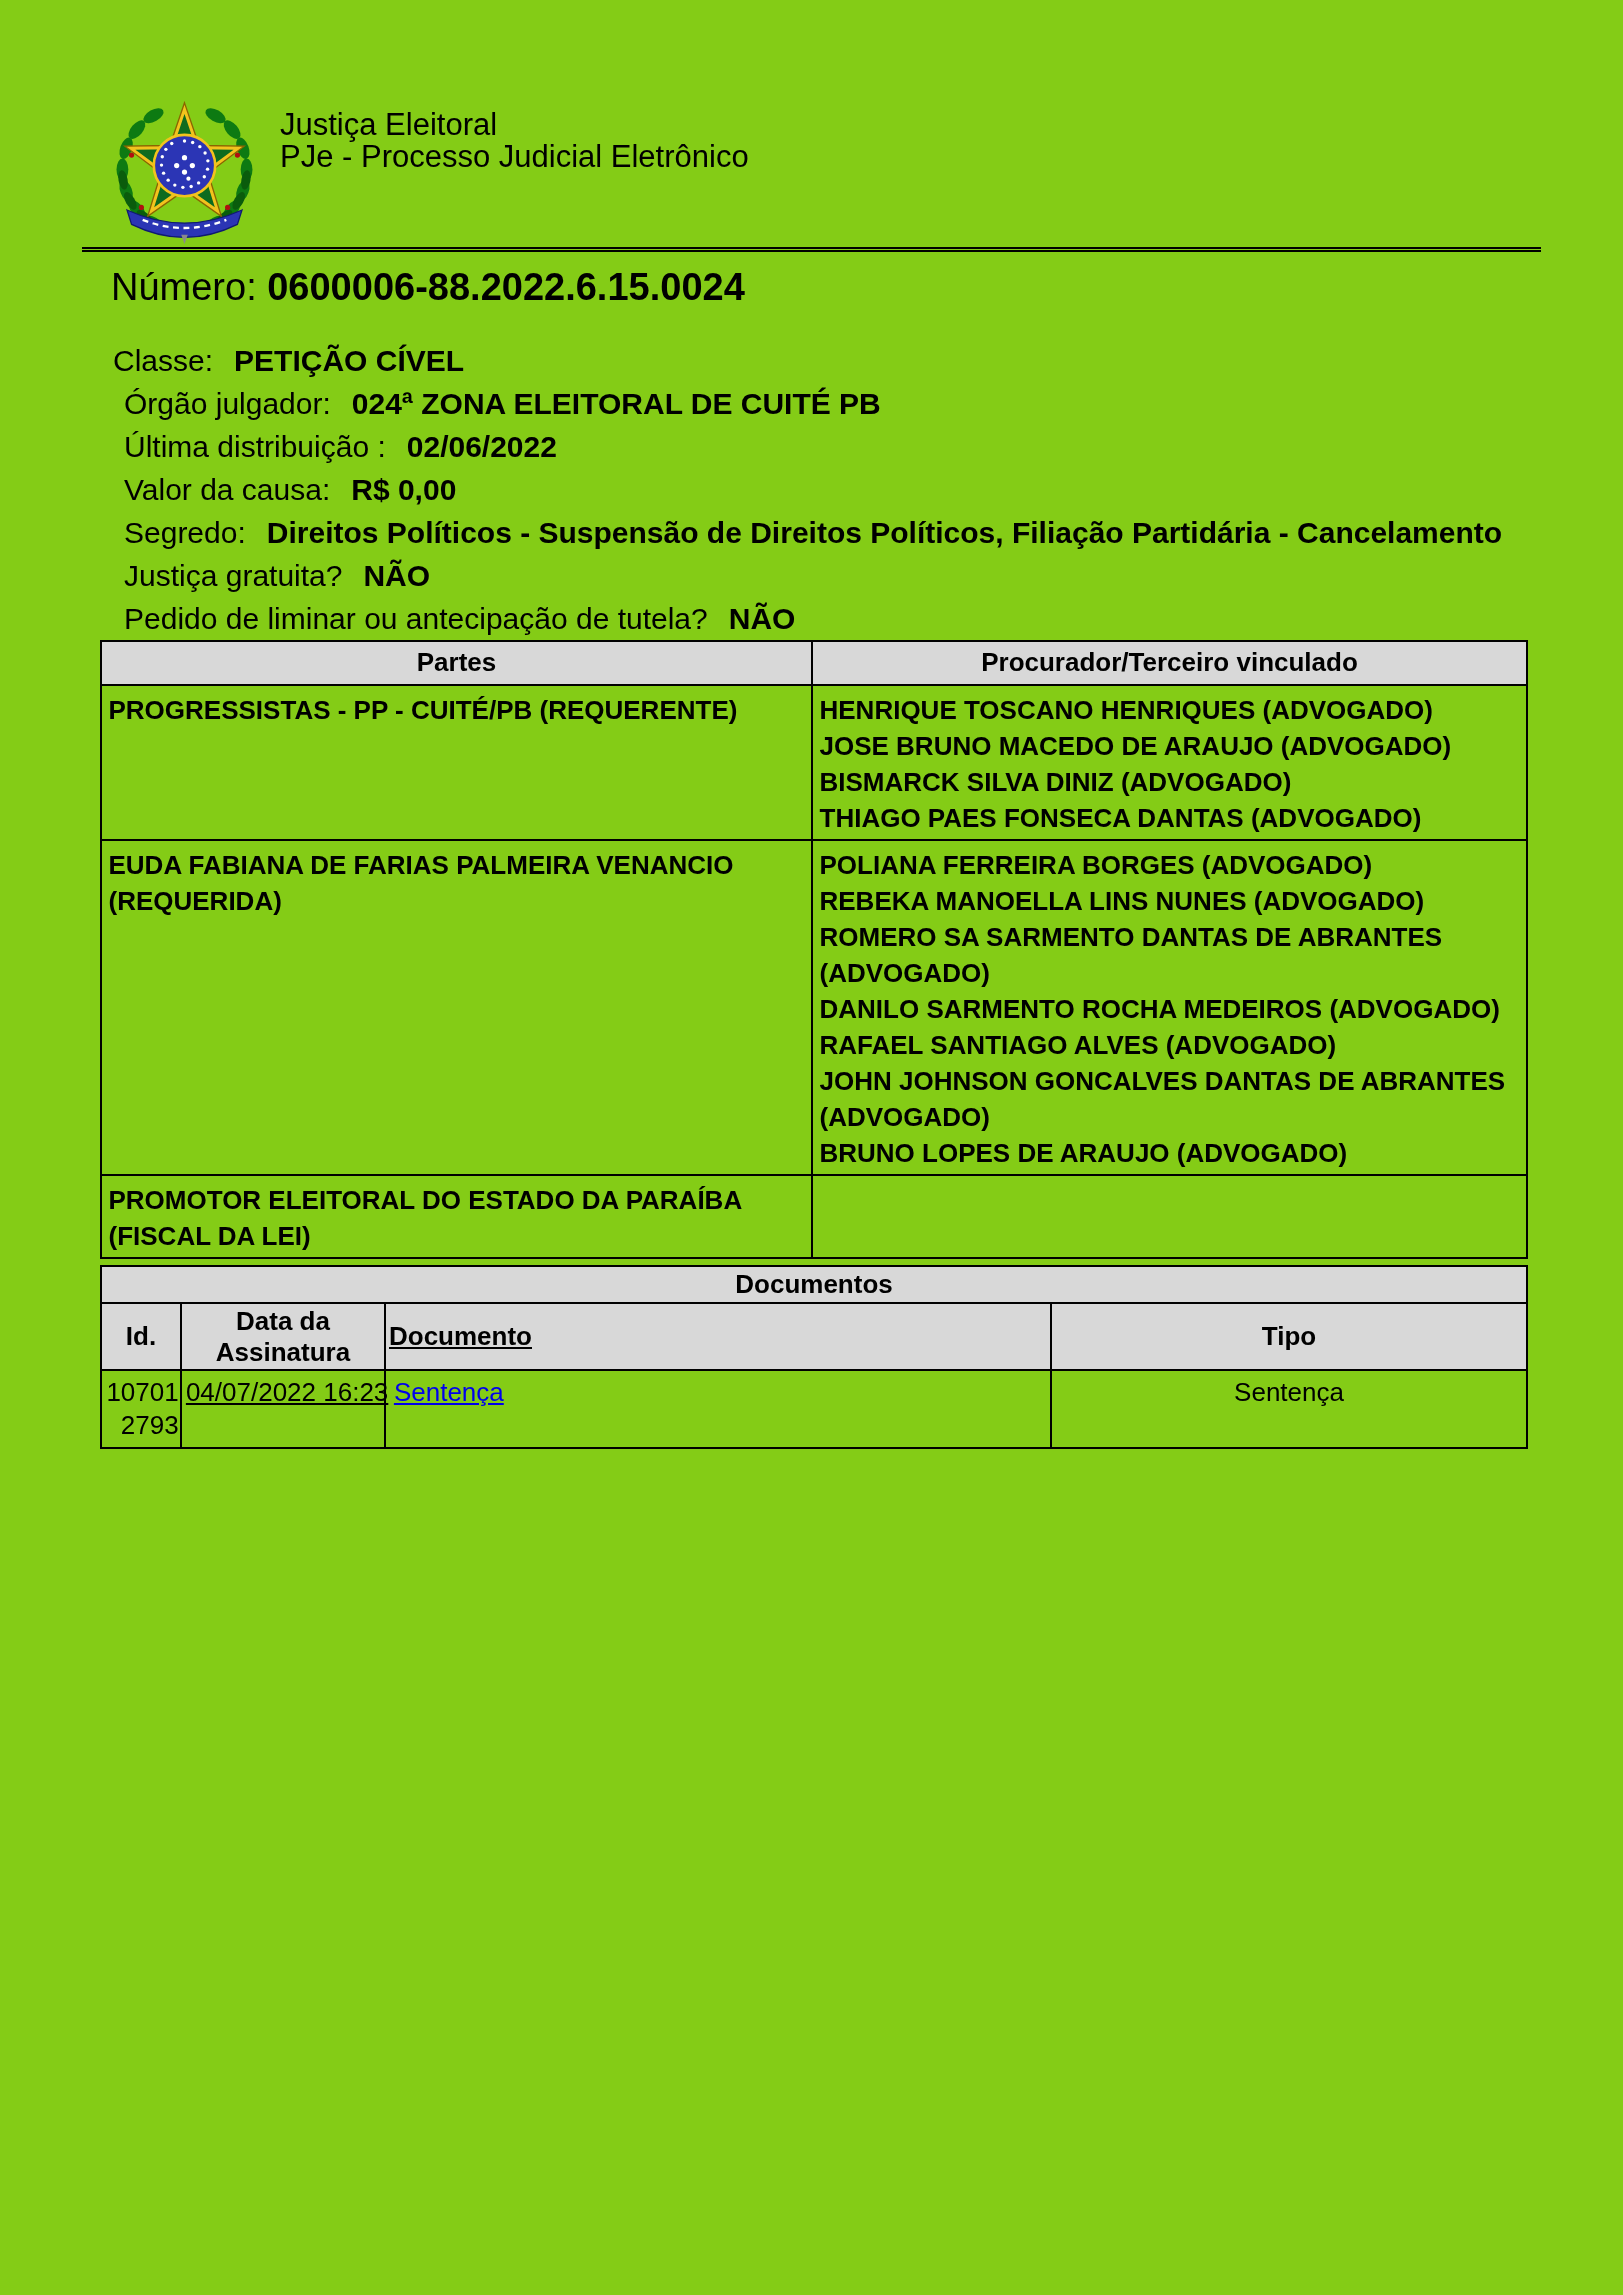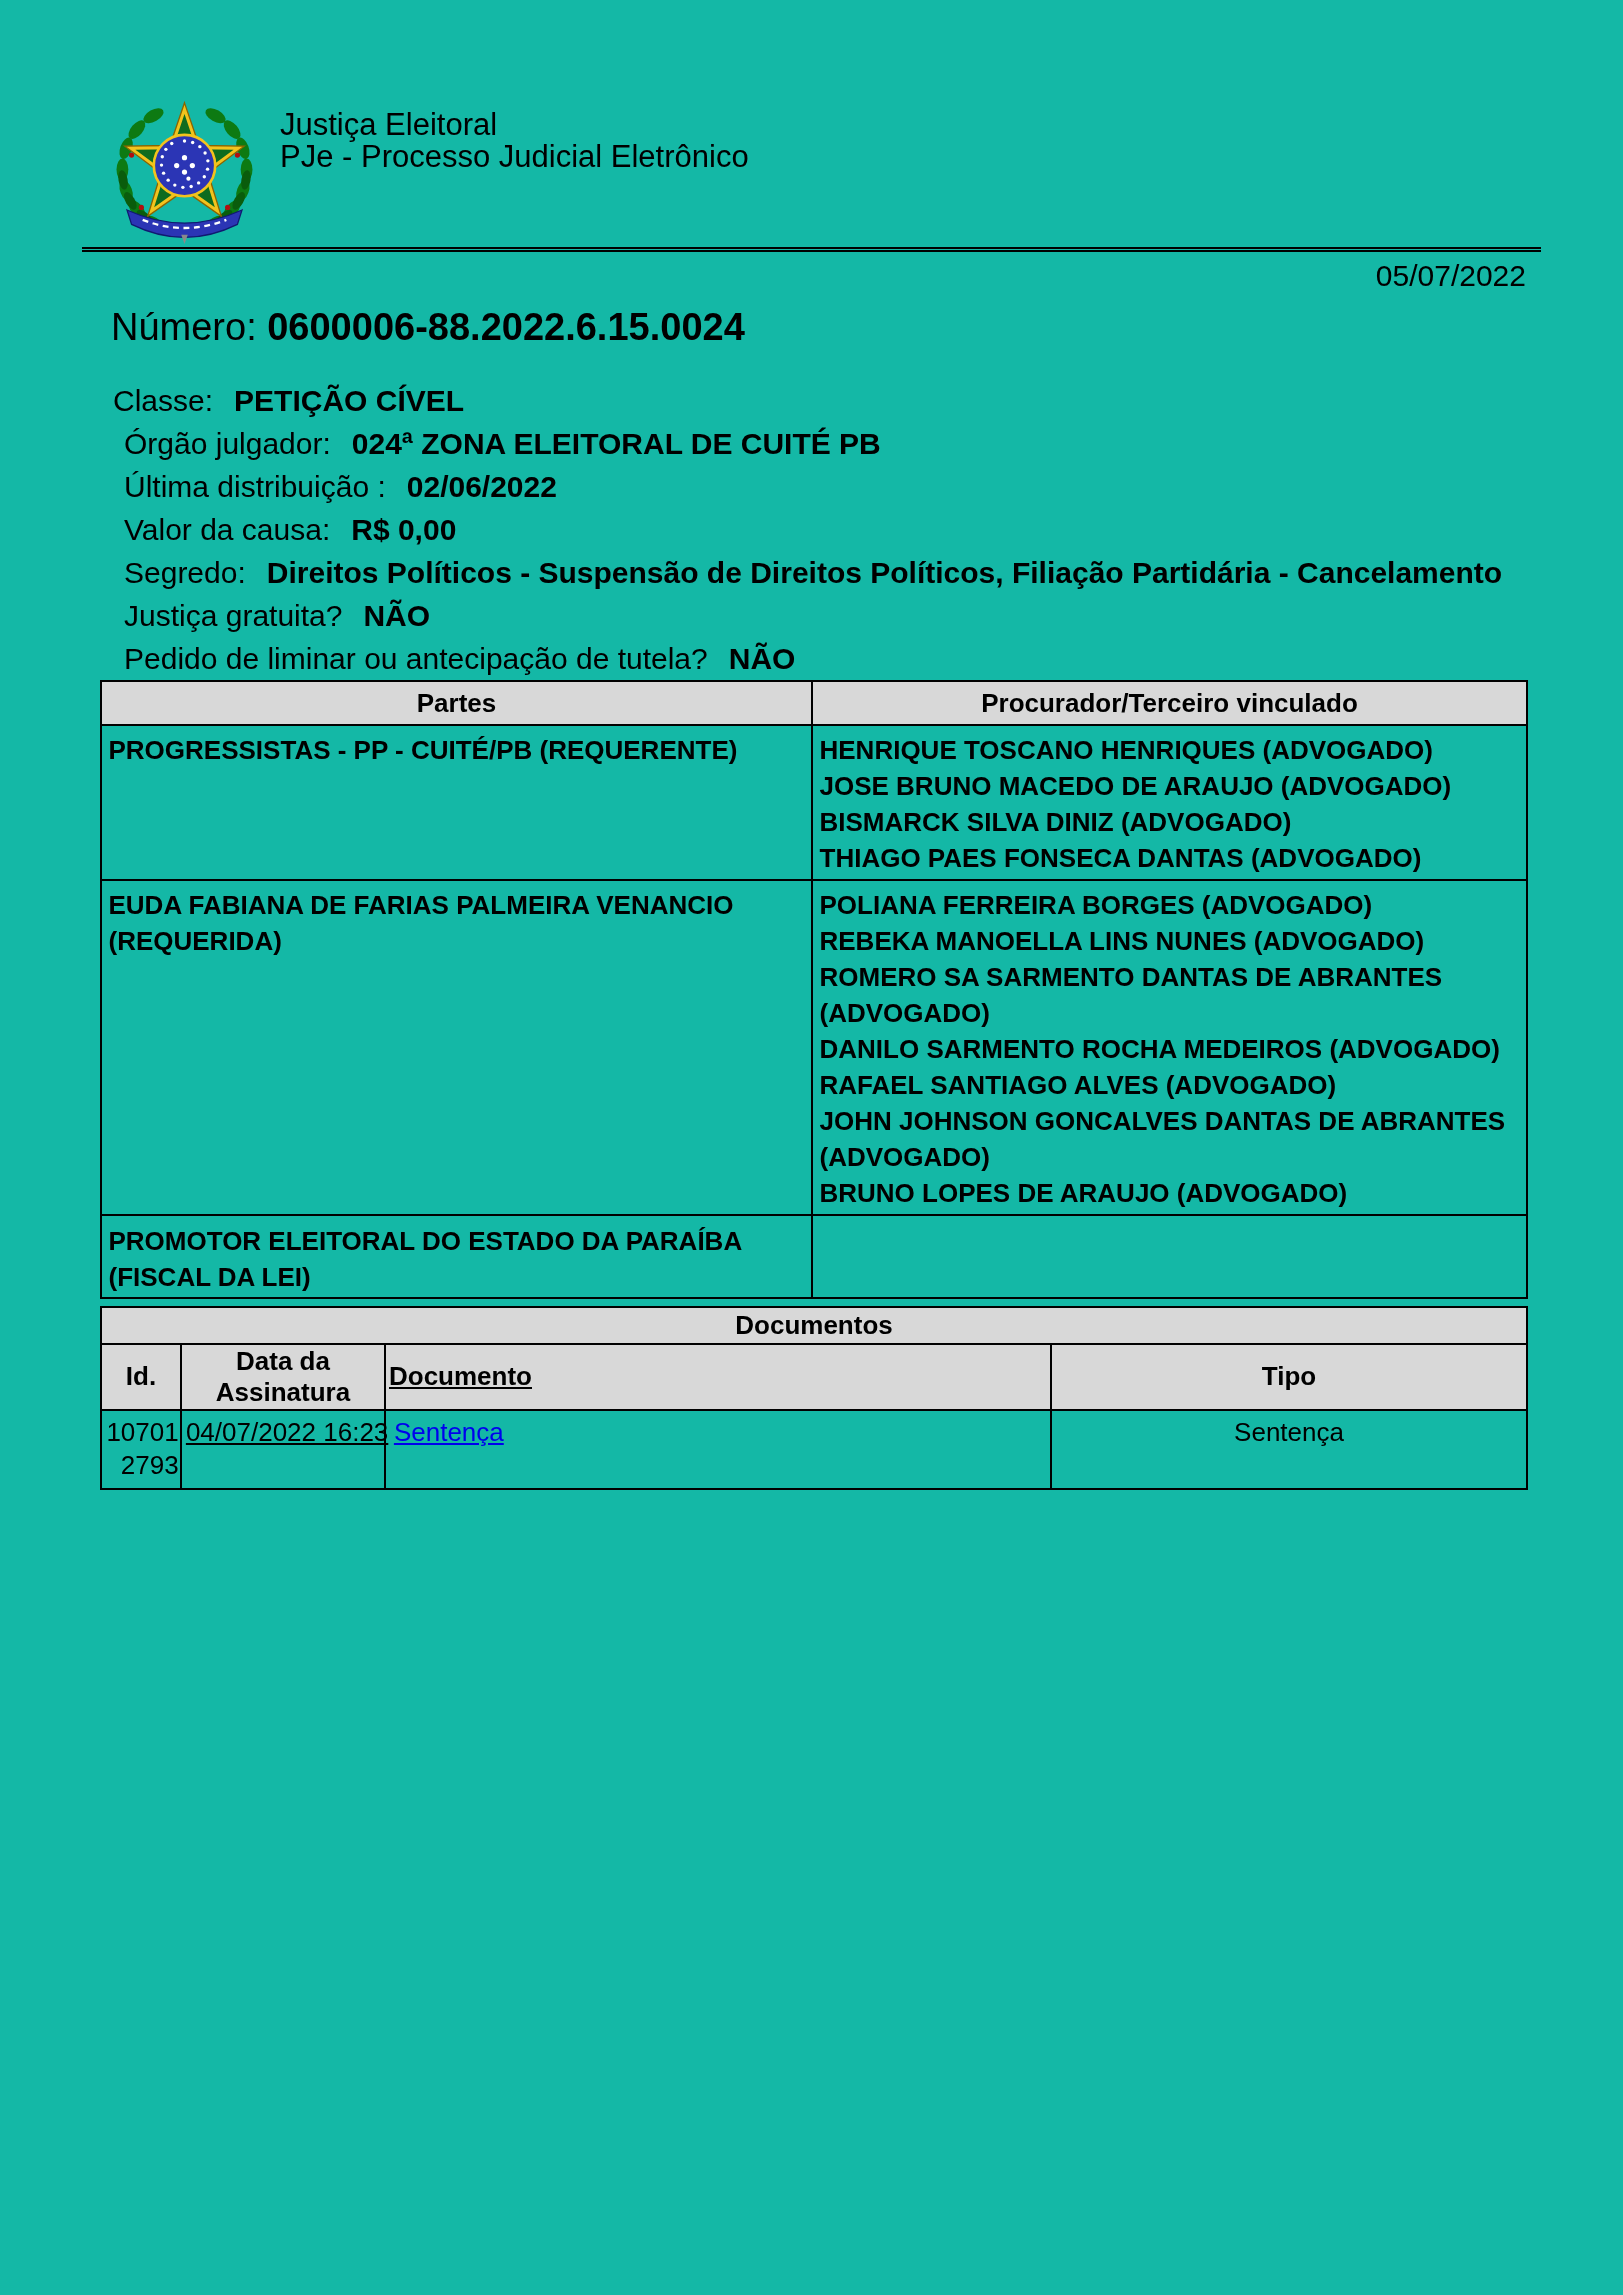--- a/index.html
+++ b/index.html
@@ -5,21 +5,21 @@
   :root{
     --link-color:#0000ee;
     --header-bg:#d8d8d8;
     --border-c:#000;
   }
   html,body{margin:0;padding:0;background:#ffffff;}
   .page{
     position:relative;
     width:1623px;
     height:2295px;
-    background:#14b8a6;
+    background:#84cc16;
     font-family:"Liberation Sans","DejaVu Sans",sans-serif;
     color:#000;
     overflow:hidden;
   }
   
   .hdr{
     display:flex;
     align-items:flex-start;
     margin:95px 0 0 115px;
   }
@@ -184,21 +184,20 @@
       <polygon fill="#8a8a8a" points="101,214 111,214 106,228"></polygon>
     </svg>
     <div class="org">
       <div>Justiça Eleitoral</div>
       <div>PJe - Processo Judicial Eletrônico</div>
     </div>
   </div>
 
   <div class="rule"></div>
 
-  <div class="date-line">05/07/2022</div>
 
   <div class="numero">
     <span>Número:</span><b>0600006-88.2022.6.15.0024</b>
   </div>
 
   <div class="info" id="info-block">
   <div class="info-line">
     <span class="lbl">Classe:</span><b class="val">PETIÇÃO CÍVEL</b>
   </div>
 

